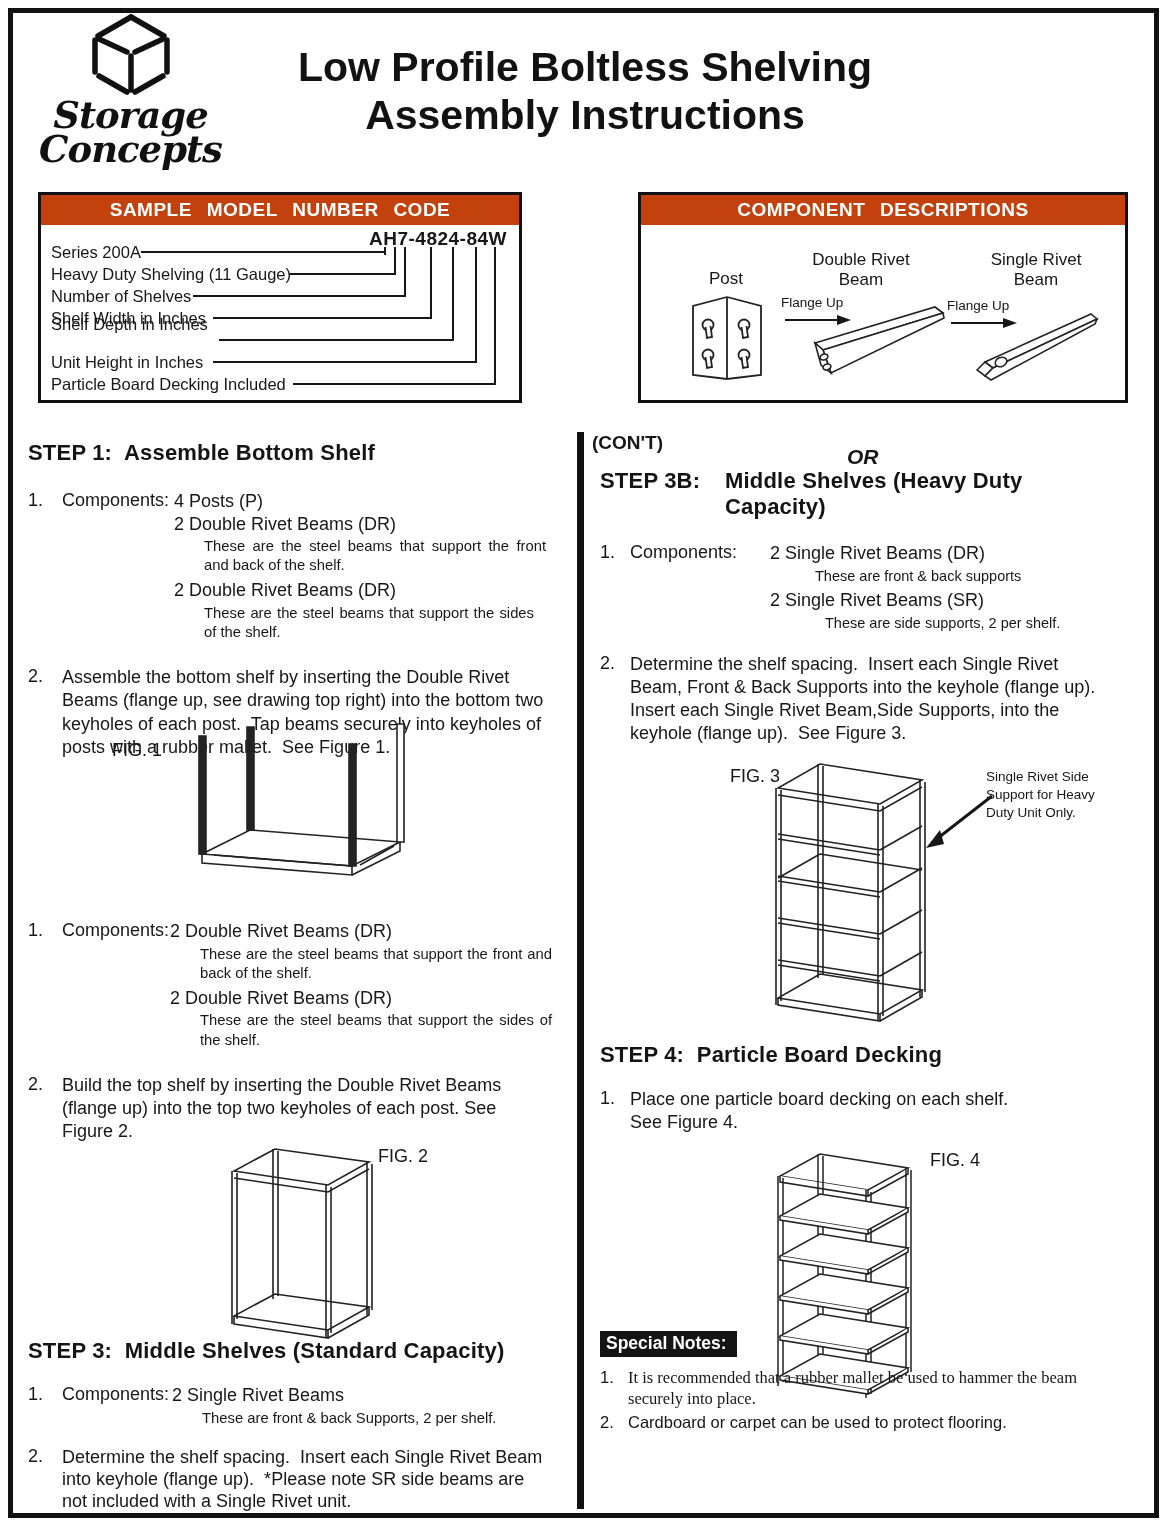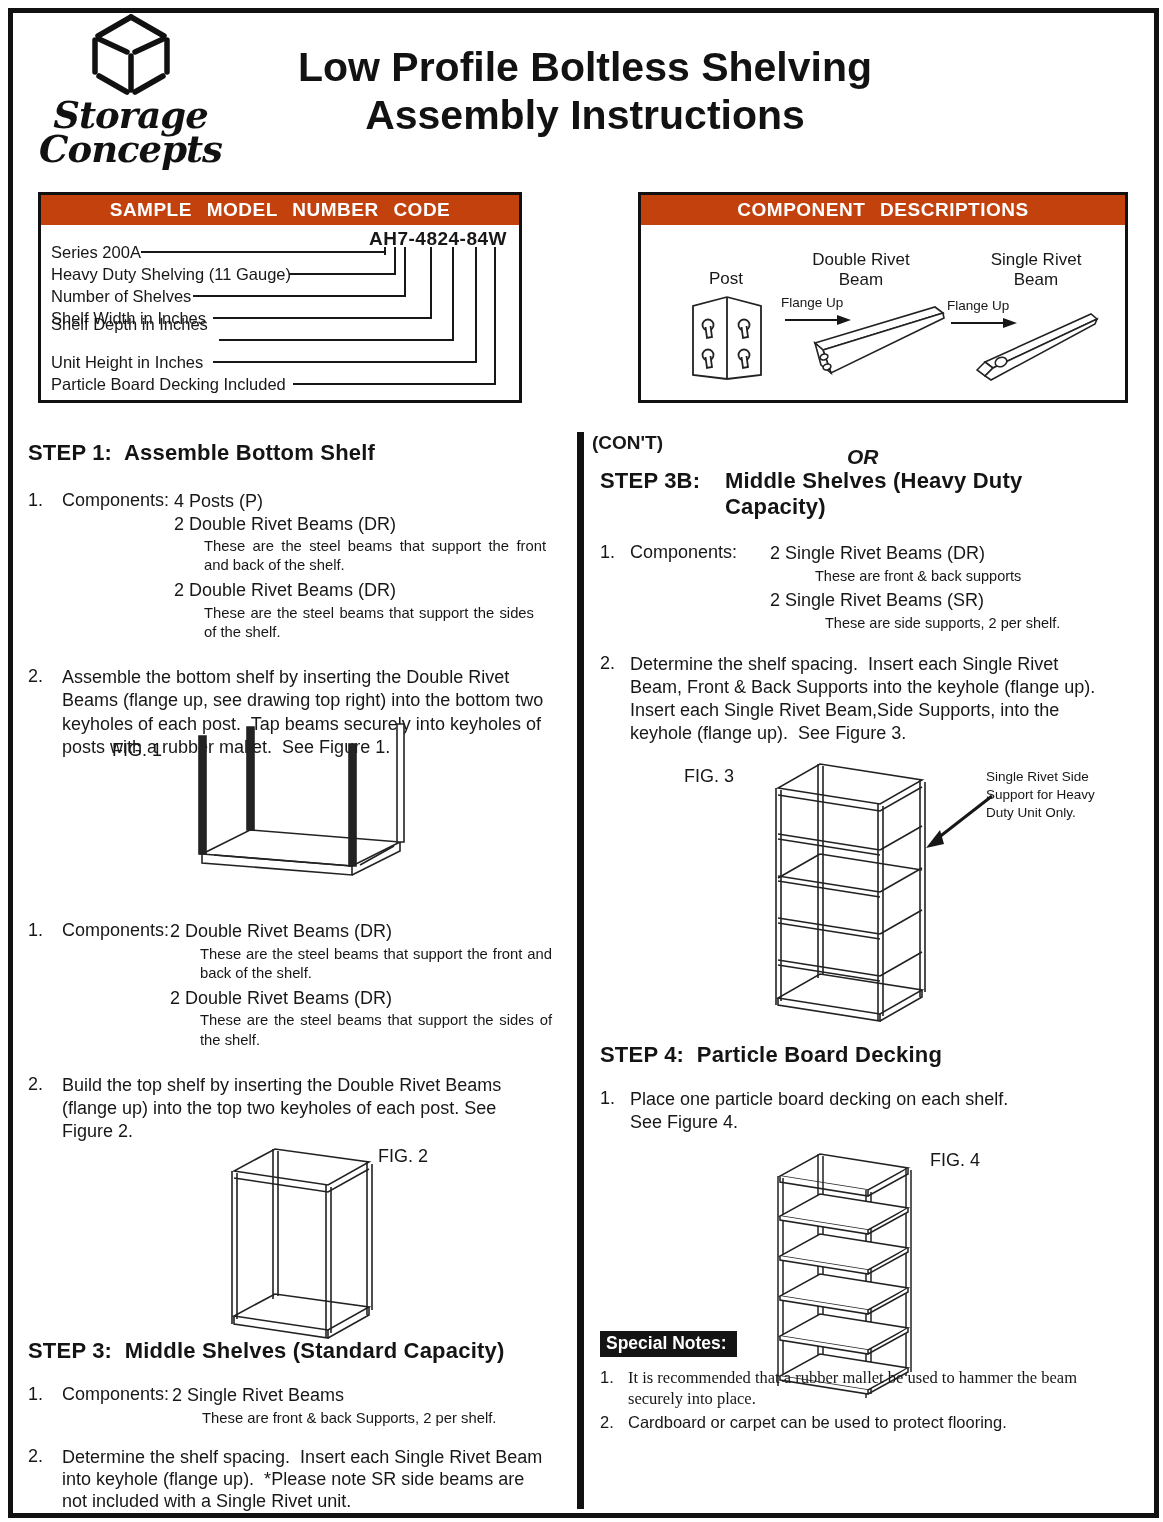--- a/index.html
+++ b/index.html
@@ -260,21 +260,21 @@
         <div class="compLine">2 Single Rivet Beams (SR)</div>
         <div class="noteTxt" style="width:260px;white-space:nowrap;text-align:left;margin-left:55px;font-size:14.5px;">These are side supports,  2 per shelf.</div>
       </div>
     </div>
     <div class="itemRow" style="margin-top:16px;">
       <div class="num" style="flex-basis:30px;">2.</div>
       <div class="para" style="width:478px;">Determine the shelf spacing.  Insert each Single Rivet Beam, Front &amp; Back Supports into the keyhole (flange up). Insert each Single Rivet Beam,Side Supports, into the keyhole (flange up).  See Figure 3.</div>
     </div>
   </div>
 
-  <div class="abs figLabel" style="left:684px;top:766px;">FIG. 3</div>
+  <div class="abs figLabel" style="left:730px;top:766px;">FIG. 3</div>
   <svg class="abs svgArt" style="left:748px;top:756px;" width="212" height="268" viewBox="0 0 212 268">
     <g stroke="#222" stroke-width="1.6" fill="none">
       <path d="M30,32 L132,48 L174,24 L72,8 Z"></path>
       <path d="M30,39 L132,55 L174,31"></path>
       <path d="M30,242 L132,258 L174,234 L72,218 Z"></path>
       <path d="M30,242 L30,249 L132,265 L132,258"></path>
       <path d="M132,265 L174,241 L174,234"></path>
       <path d="M28,32 L28,249 M33,34 L33,245"></path>
       <path d="M130,48 L130,265 M135,50 L135,260"></path>
       <path d="M172,24 L172,241 M177,26 L177,236"></path>

